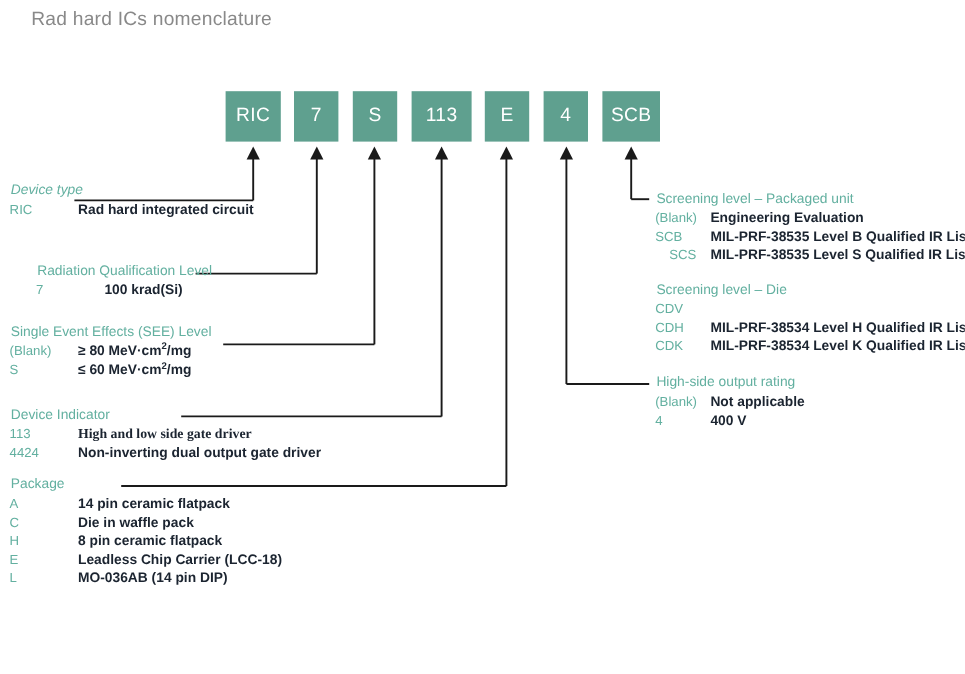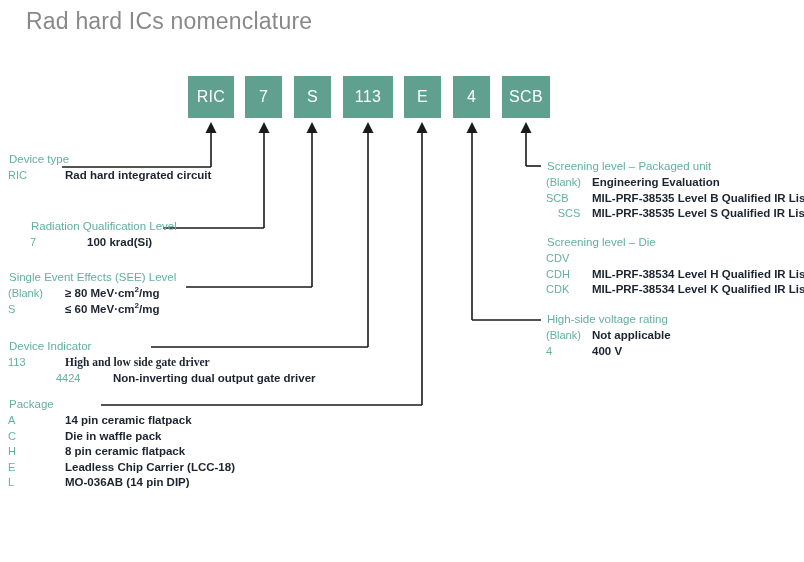--- a/index.html
+++ b/index.html
@@ -9,21 +9,21 @@
     font-family:"Liberation Sans", sans-serif;
     position:relative;
     overflow:hidden;
     -webkit-font-smoothing:antialiased;
   }
   #stage{position:absolute;left:0;top:0;width:804px;height:562px;}
 
   
   .title{
     position:absolute;left:26px;top:8px;
-    font-size:23px;font-weight:400;color:#898989;
+    font-size:16px;font-weight:400;color:#898989;
     letter-spacing:.2px;white-space:nowrap;
   }
 
   
   .pn-box{
     position:absolute;top:76px;height:42px;
     background:#5fa08f;
     color:#ffffff;font-size:16px;
     display:flex;align-items:center;justify-content:center;
     letter-spacing:.3px;
@@ -103,21 +103,21 @@
       </g>
       <g>
         <line x1="526" x2="526" y1="166" y2="132" stroke="#1a1a1a" stroke-width="1.6"></line>
         <line x1="526" x2="541" y1="166" y2="166" stroke="#1a1a1a" stroke-width="1.6"></line>
         <polygon points="526,122 520.5,133 531.5,133" fill="#1a1a1a"></polygon>
       </g>
     </svg>
 
   <div id="left-col">
       <div class="ann left" style="left: 8px; top: 152px;">
-        <div class="ann-head" style="color: rgb(99, 176, 160);">Device type</div>
+        <div class="ann-head" style="color: rgb(99, 176, 160); font-style: italic;">Device type</div>
         <div class="ann-row">
           <span class="ann-code" style="color: rgb(99, 176, 160);">RIC</span>
           <span class="ann-desc" style="color: rgb(27, 36, 48);">Rad hard integrated circuit</span>
         </div>
       </div>
       <div class="ann left" style="left: 8px; top: 219px; margin-left: 22px;">
         <div class="ann-head" style="color: rgb(99, 176, 160);">Radiation Qualification Level</div>
         <div class="ann-row">
           <span class="ann-code" style="color: rgb(99, 176, 160);">7</span>
           <span class="ann-desc" style="color: rgb(27, 36, 48);">100 krad(Si)</span>
@@ -134,21 +134,21 @@
           <span class="ann-desc" style="color: rgb(27, 36, 48);">≤ 60 MeV·cm<sup>2</sup>/mg</span>
         </div>
       </div>
       <div class="ann left" style="left: 8px; top: 339px;">
         <div class="ann-head" style="color: rgb(99, 176, 160);">Device Indicator</div>
         <div class="ann-row">
           <span class="ann-code" style="color: rgb(99, 176, 160);">113</span>
           <span class="ann-desc" style="color: rgb(27, 36, 48); font-family: Liberation Serif, serif;">High and low side gate driver</span>
         </div>
         <div class="ann-row">
-          <span class="ann-code" style="color: rgb(99, 176, 160); margin-left: 48px;">4424</span>
+          <span class="ann-code" style="color: rgb(99, 176, 160);">4424</span>
           <span class="ann-desc" style="color: rgb(27, 36, 48);">Non-inverting dual output gate driver</span>
         </div>
       </div>
       <div class="ann left" style="left: 8px; top: 397px;">
         <div class="ann-head" style="color: rgb(99, 176, 160);">Package</div>
         <div class="ann-row">
           <span class="ann-code" style="color: rgb(99, 176, 160);">A</span>
           <span class="ann-desc" style="color: rgb(27, 36, 48);">14 pin ceramic flatpack</span>
         </div>
         <div class="ann-row">
@@ -194,21 +194,21 @@
         <div class="ann-row">
           <span class="ann-code" style="color: rgb(99, 176, 160);">CDH</span>
           <span class="ann-desc" style="color: rgb(27, 36, 48);">MIL-PRF-38534 Level H Qualified IR List</span>
         </div>
         <div class="ann-row">
           <span class="ann-code" style="color: rgb(99, 176, 160);">CDK</span>
           <span class="ann-desc" style="color: rgb(27, 36, 48);">MIL-PRF-38534 Level K Qualified IR List</span>
         </div>
       </div>
       <div class="ann right" style="left: 546px; top: 312px;">
-        <div class="ann-head" style="color: rgb(99, 176, 160);">High-side voltage rating</div>
+        <div class="ann-head" style="color: rgb(99, 176, 160);">High-side output rating</div>
         <div class="ann-row">
           <span class="ann-code" style="color: rgb(99, 176, 160);">(Blank)</span>
           <span class="ann-desc" style="color: rgb(27, 36, 48);">Not applicable</span>
         </div>
         <div class="ann-row">
           <span class="ann-code" style="color: rgb(99, 176, 160);">4</span>
           <span class="ann-desc" style="color: rgb(27, 36, 48);">400 V</span>
         </div>
       </div>
     </div>

